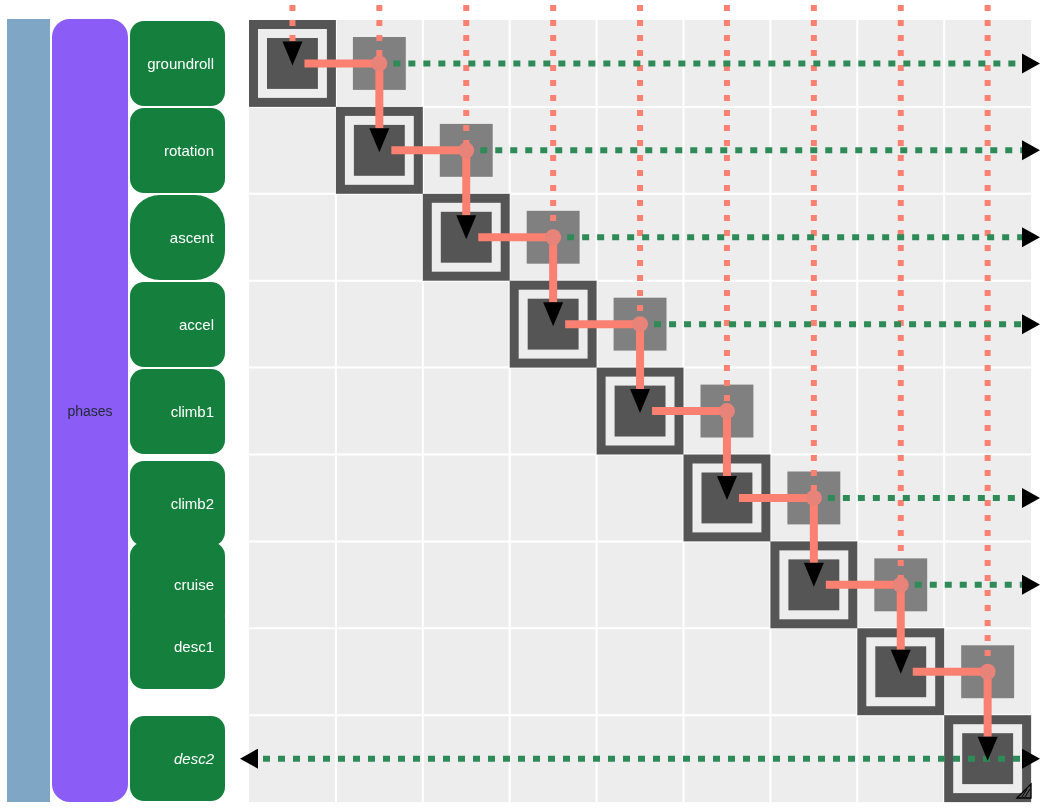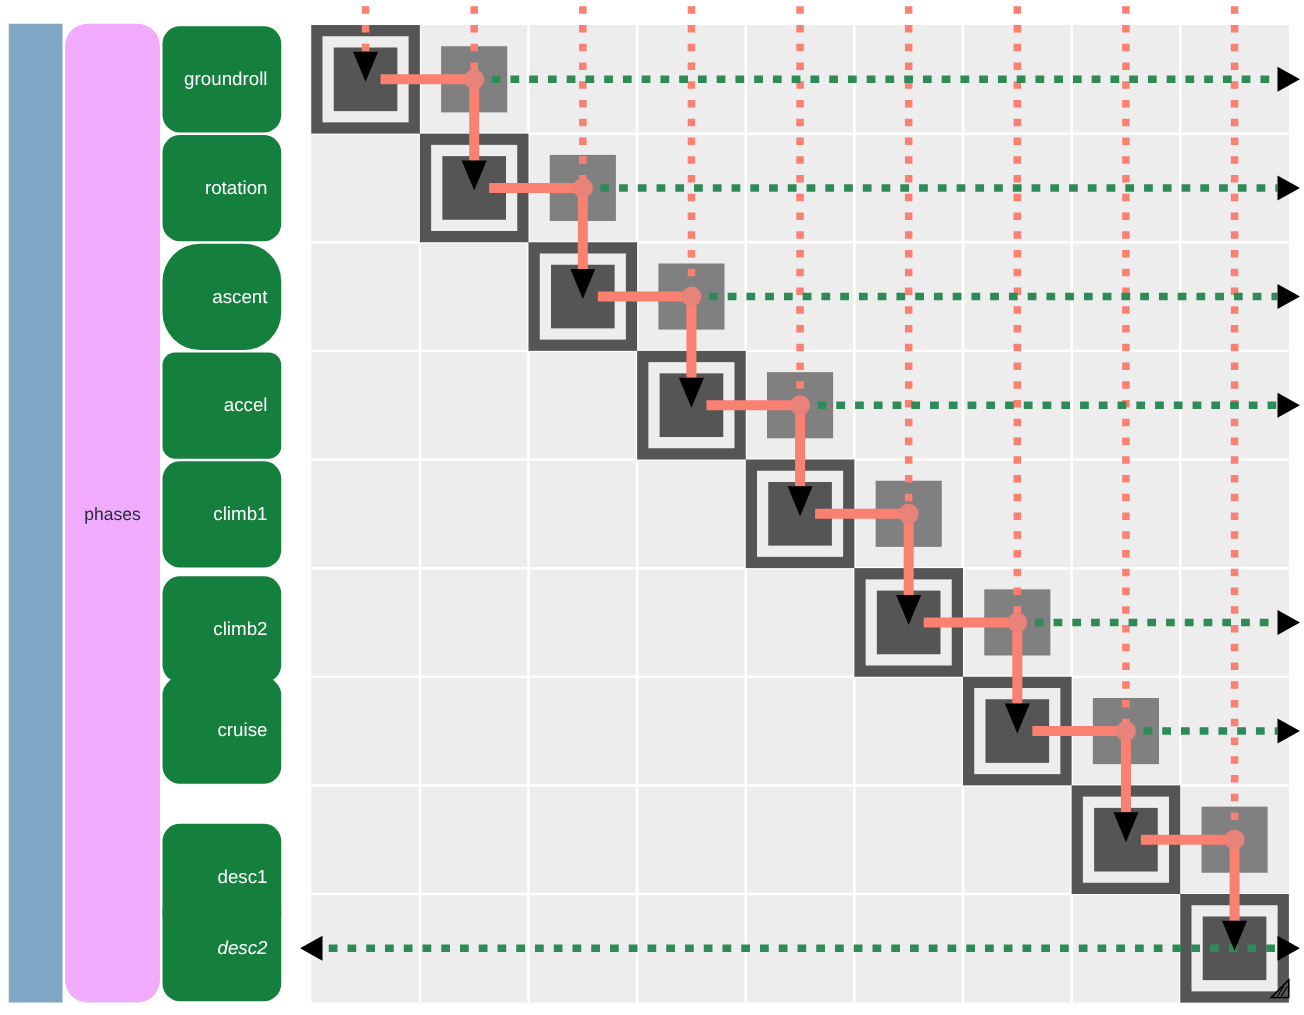--- a/index.html
+++ b/index.html
@@ -1,18 +1,18 @@
 <!DOCTYPE html>
 <html><head>
 <meta charset="utf-8">
 <style>
   html, body { margin: 0; padding: 0; background: #ffffff; }
   body { width: 1043px; height: 812px; position: relative; overflow: hidden; font-family: "Liberation Sans", sans-serif; }
   .outer-bar { position: absolute; left: 7px; top: 19px; width: 43px; height: 783px; background: #7fa6c4; }
-  .group-bar { position: absolute; left: 52px; top: 19px; width: 76px; height: 783px; background: #f0abfc; border-radius: 18px; display: flex; align-items: center; justify-content: center; }
+  .group-bar { position: absolute; left: 52px; top: 19px; width: 76px; height: 783px; background: #8b5cf6; border-radius: 18px; display: flex; align-items: center; justify-content: center; }
   .group-bar span { font-size: 14px; color: #1f2a33; }
   .row-label { position: absolute; left: 130px; width: 95px; height: 85px; background: #15803d; border-radius: 14px; display: flex; align-items: center; justify-content: flex-end; box-sizing: border-box; padding-right: 11px; }
   .row-label span { color: #ffffff; font-size: 15px; }
   #diagram { position: absolute; left: 0; top: 0; }
   .resize-handle { position: absolute; left: 1015px; top: 782px; width: 18px; height: 18px; cursor: nwse-resize; }
 </style>
 </head>
 <body>
 
 <div class="outer-bar"></div>
@@ -23,33 +23,33 @@
 <div id="labels">
     <div class="row-label" style="top: 21px;">
       <span>groundroll</span>
     </div>
     <div class="row-label" style="top: 107.9px; padding-left: 27px;">
       <span>rotation</span>
     </div>
     <div class="row-label" style="top: 194.8px; border-radius: 30px;">
       <span>ascent</span>
     </div>
-    <div class="row-label" style="top: 281.7px; border-radius: 10px;">
+    <div class="row-label" style="top: 281.7px;">
       <span>accel</span>
     </div>
     <div class="row-label" style="top: 368.6px;">
       <span>climb1</span>
     </div>
     <div class="row-label" style="top: 461px;">
       <span>climb2</span>
     </div>
     <div class="row-label" style="top: 542.4px;">
       <span>cruise</span>
     </div>
-    <div class="row-label" style="top: 659px;">
+    <div class="row-label" style="top: 604px;">
       <span>desc1</span>
     </div>
     <div class="row-label" style="top: 716.2px; font-style: italic;">
       <span>desc2</span>
     </div>
   </div>
 
 <svg id="diagram" width="1043" height="812" xmlns="http://www.w3.org/2000/svg">
     <rect x="249" y="20" width="782.1" height="782.1" fill="#ededed"></rect>
     <line x1="335.9" y1="20" x2="335.9" y2="802.1" stroke="#ffffff" stroke-width="2"></line>

